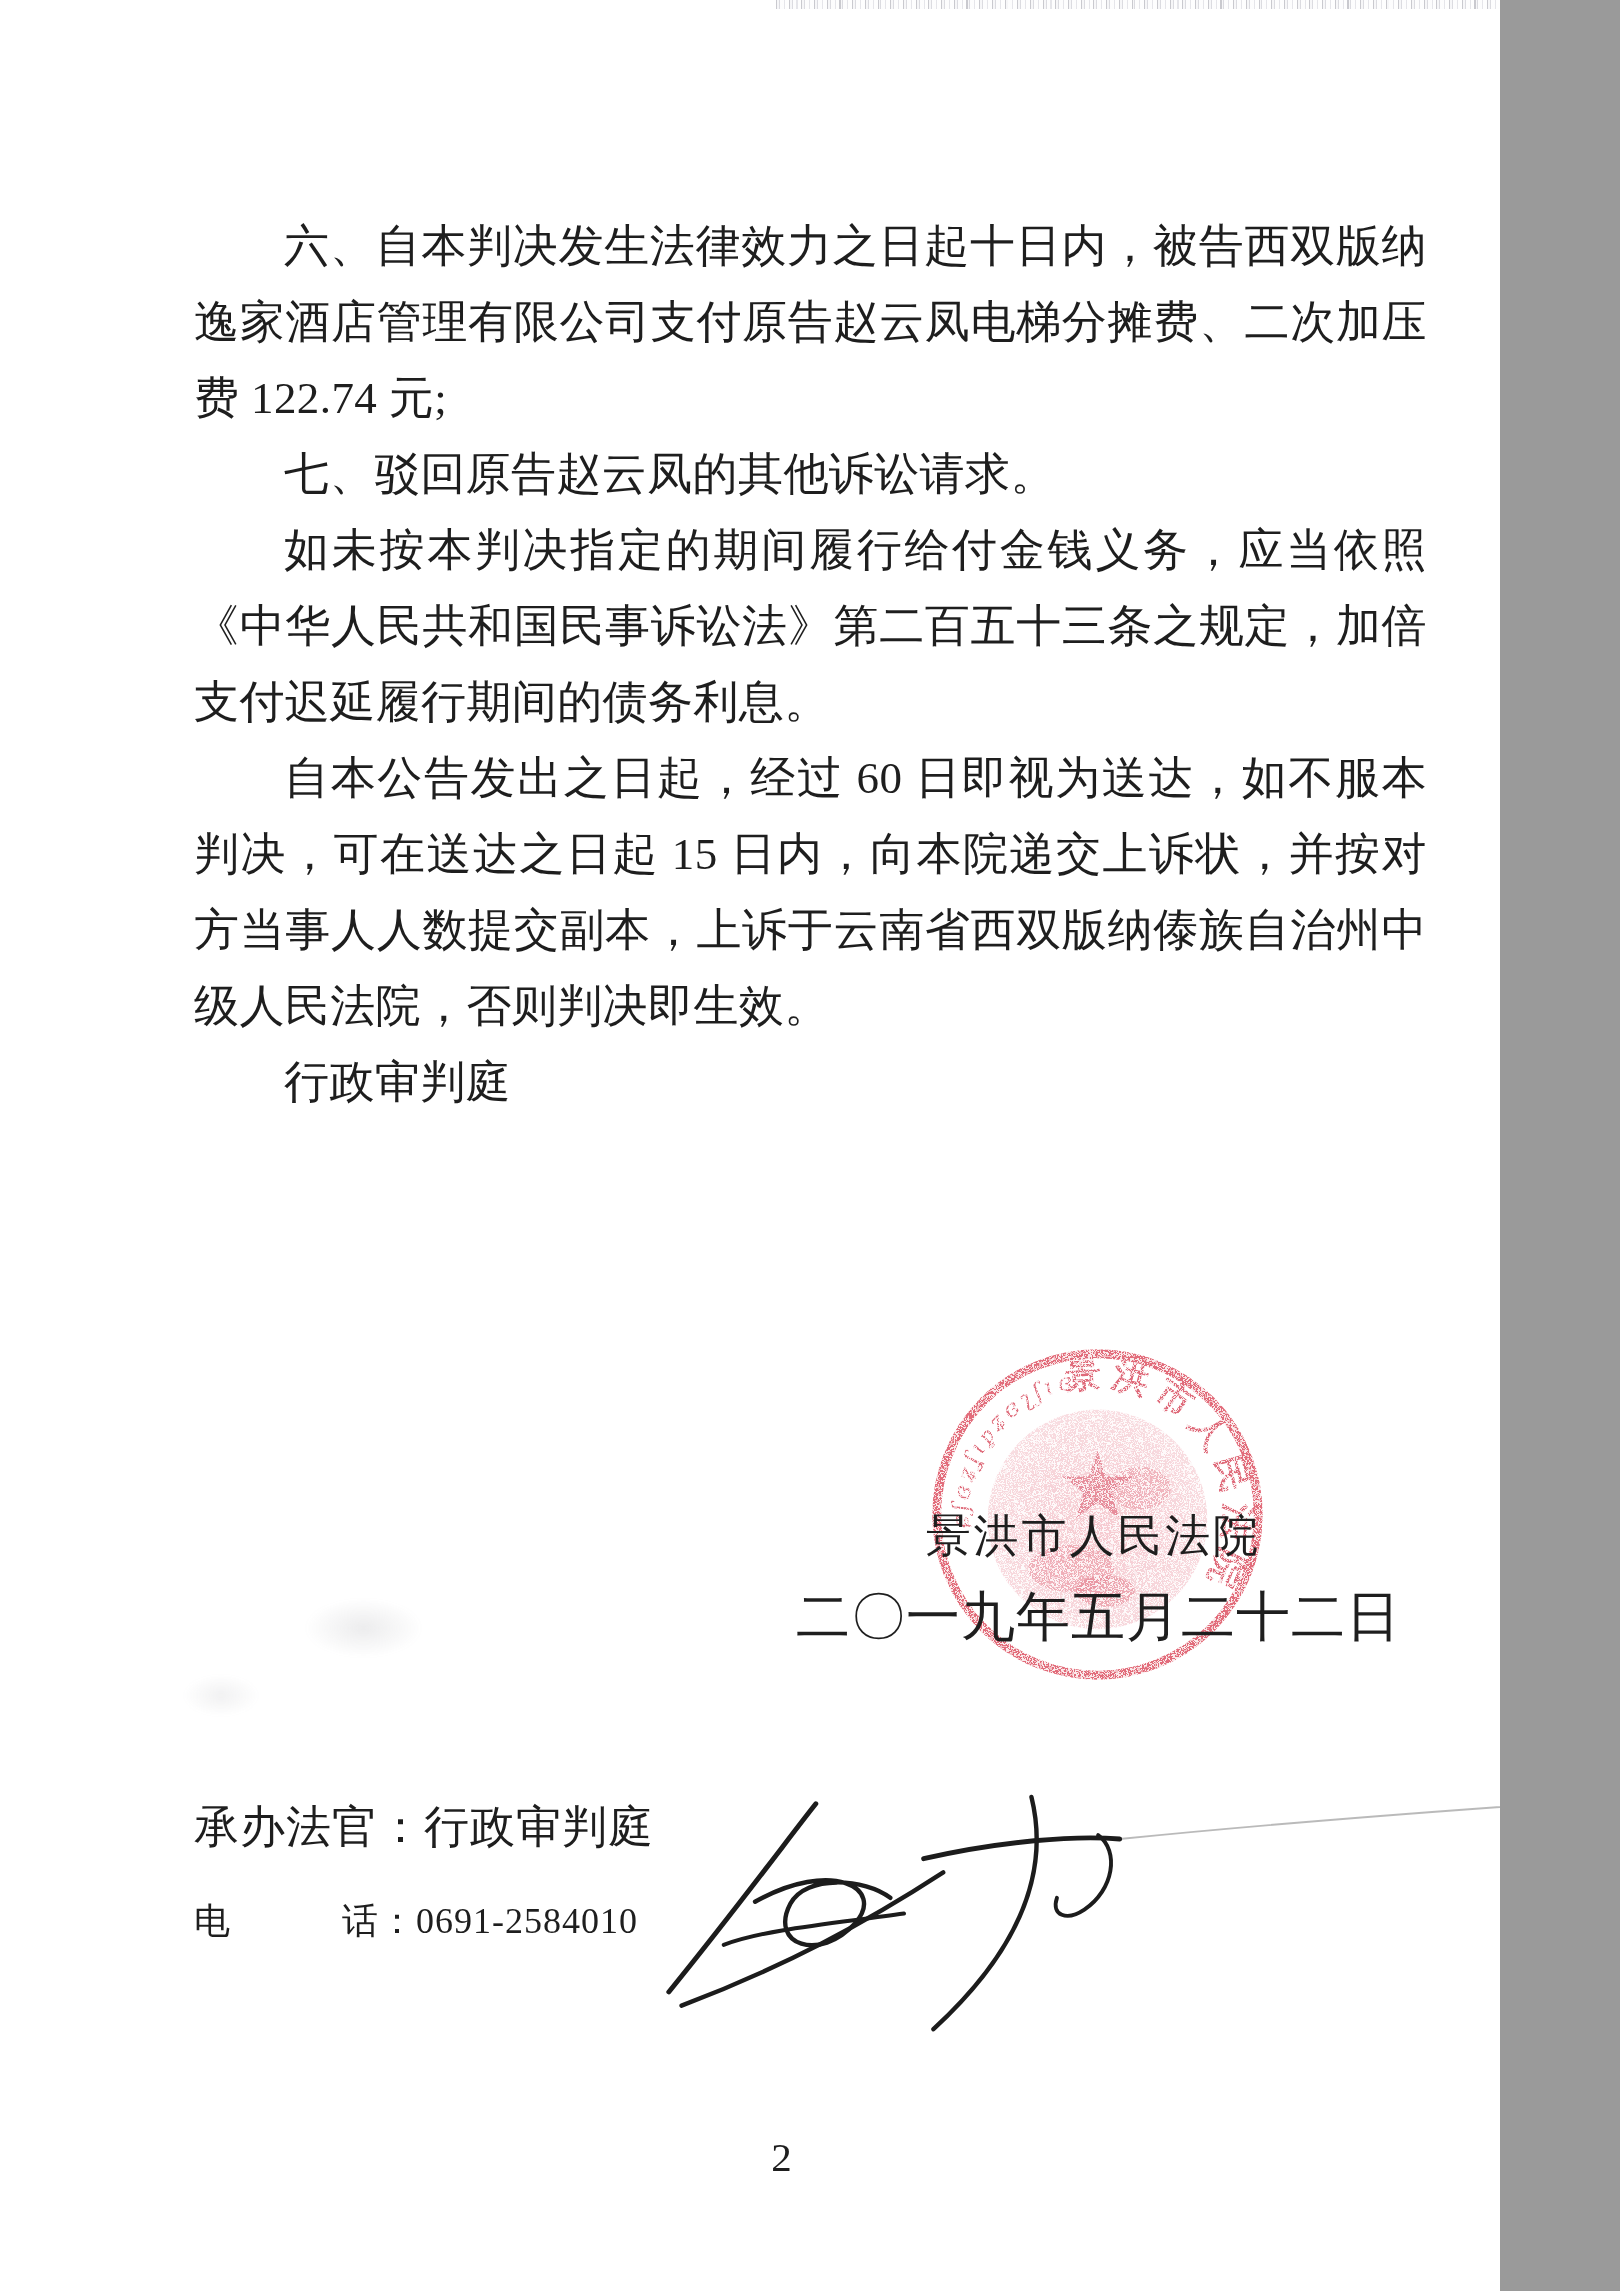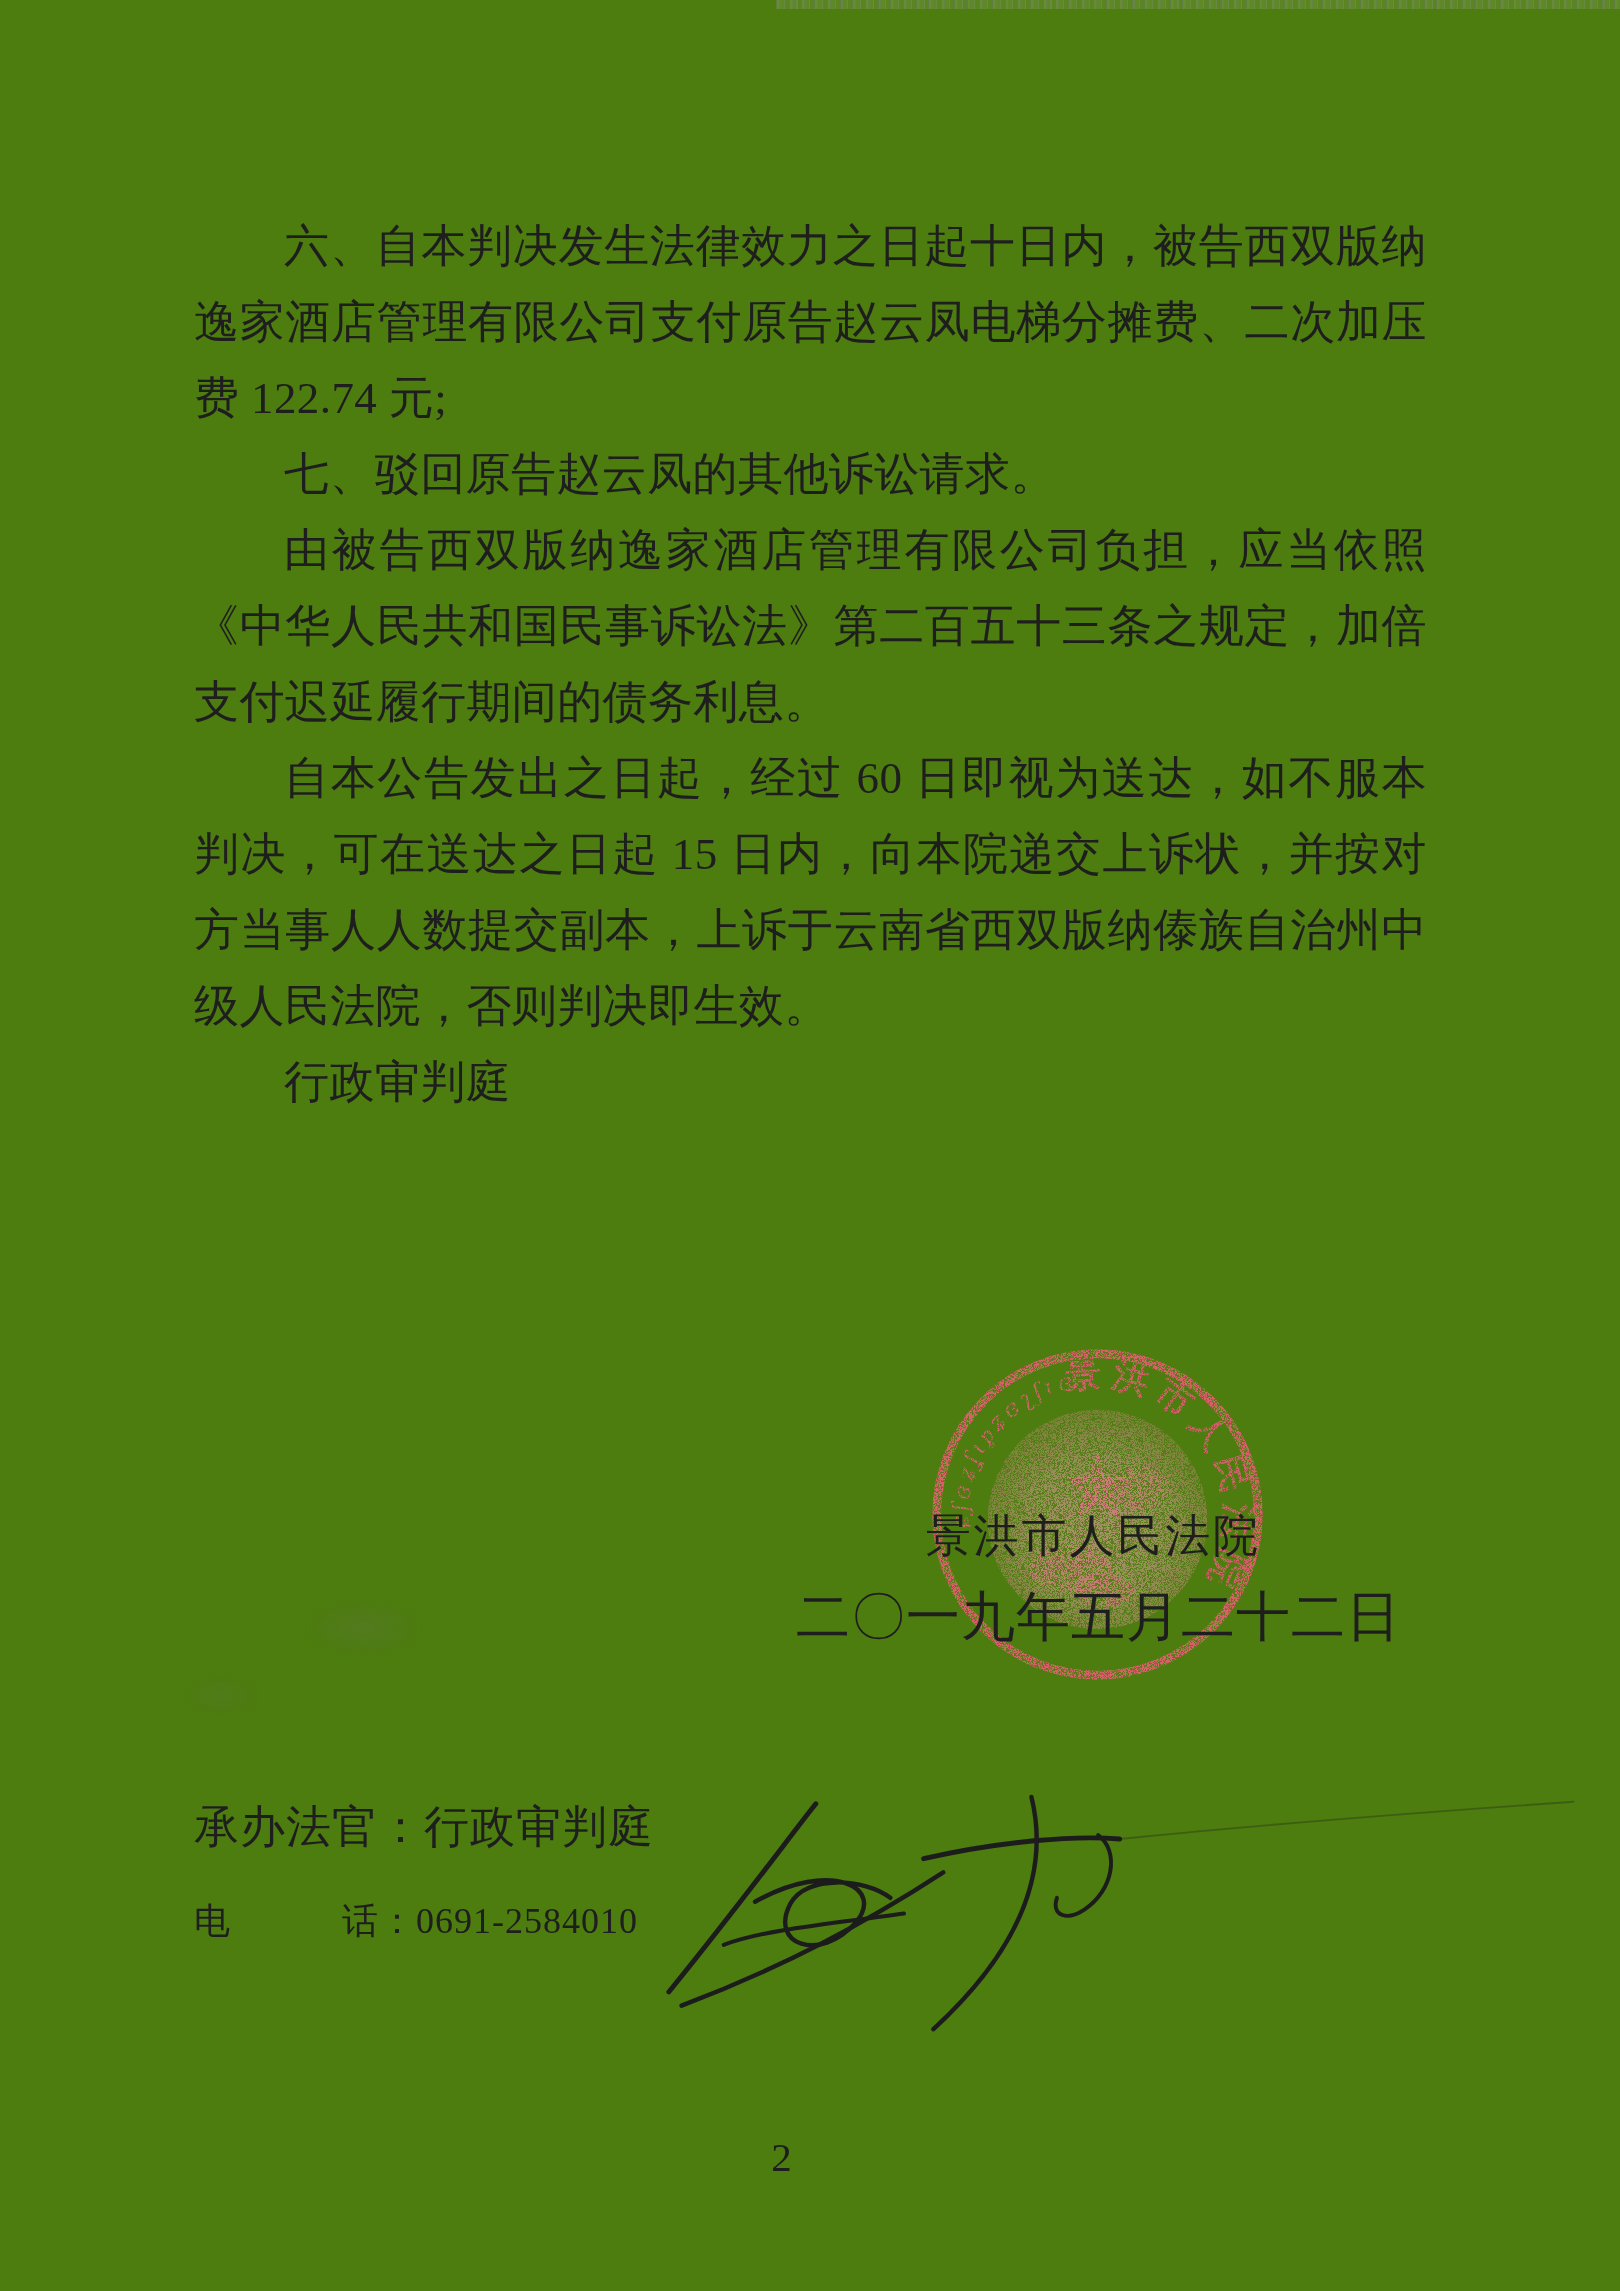--- a/index.html
+++ b/index.html
@@ -1,19 +1,19 @@
 <!DOCTYPE html>
 <html><head>
 <meta charset="utf-8">
 <style>
   html,body{margin:0;padding:0;background:#9a9a9a;}
   .page{
     position:relative;
-    width:1620px;height:2292px;
-    background:#4d7c0f;
+    width:1500px;height:2292px;
+    background:#ffffff;
     overflow:hidden;
     font-family:"Liberation Serif","DejaVu Serif",serif;
     color:#1e1e1e;
   }
   
   .artifact-top{
     position:absolute;left:776px;top:0;width:844px;height:8.8px;
     background:repeating-linear-gradient(90deg,
       rgba(125,125,138,.55) 0 1px, rgba(210,210,220,.25) 1px 2.9px,
       rgba(150,150,165,.45) 2.9px 3.9px, rgba(236,236,242,.15) 3.9px 7.8px,
@@ -54,21 +54,21 @@
 
 <div class="page">
 
   <div class="artifact-top"></div>
   <div class="smudge"></div>
   <div class="smudge2"></div>
 
   <div class="doc-body">
     <p>六、自本判决发生法律效力之日起十日内，被告西双版纳逸家酒店管理有限公司支付原告赵云凤电梯分摊费、二次加压费 122.74 元;</p>
     <p>七、驳回原告赵云凤的其他诉讼请求。</p>
-    <p>由被告西双版纳逸家酒店管理有限公司负担，应当依照《中华人民共和国民事诉讼法》第二百五十三条之规定，加倍支付迟延履行期间的债务利息。</p>
+    <p>如未按本判决指定的期间履行给付金钱义务，应当依照《中华人民共和国民事诉讼法》第二百五十三条之规定，加倍支付迟延履行期间的债务利息。</p>
     <p>自本公告发出之日起，经过 60 日即视为送达，如不服本判决，可在送达之日起 15 日内，向本院递交上诉状，并按对方当事人人数提交副本，上诉于云南省西双版纳傣族自治州中级人民法院，否则判决即生效。</p>
     <p>行政审判庭</p>
   </div>
 
   <div class="seal-wrap">
     <svg width="347" height="347" viewBox="0 0 354 354">
       <defs>
         <filter id="stamp-grain" x="-15%" y="-15%" width="130%" height="130%">
           <feTurbulence type="fractalNoise" baseFrequency="0.28" numOctaves="3" seed="11" result="n"></feTurbulence>
           <feComponentTransfer in="n" result="na">

